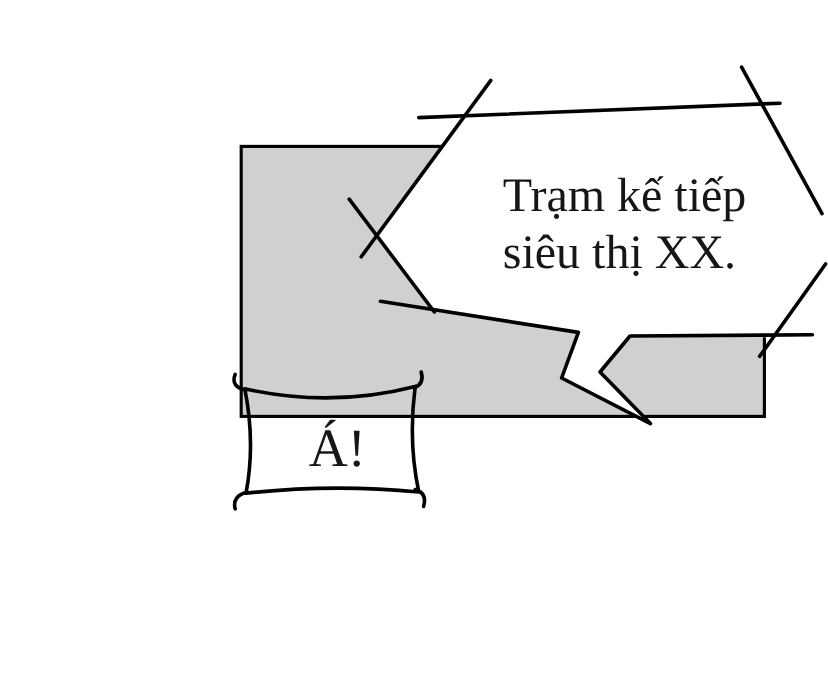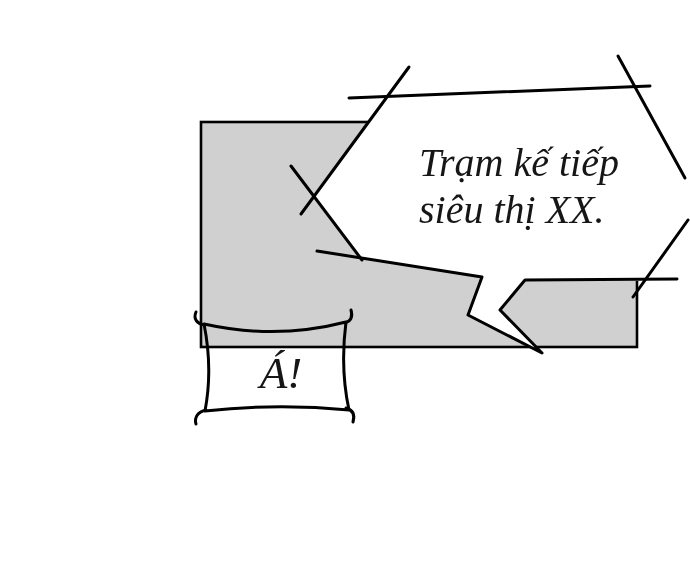--- a/index.html
+++ b/index.html
@@ -6,21 +6,20 @@
     margin: 0;
     padding: 0;
     background: #ffffff;
   }
   .stage {
     position: relative;
     width: 690px;
     height: 561px;
     overflow: hidden;
     background: #fef9c3;
-    font-style: italic;
   }
   svg { display: block; }
   .ink {
     stroke: #000000;
     stroke-width: 3;
     fill: none;
     stroke-linecap: round;
     stroke-linejoin: round;
   }
   .panel-stroke {

